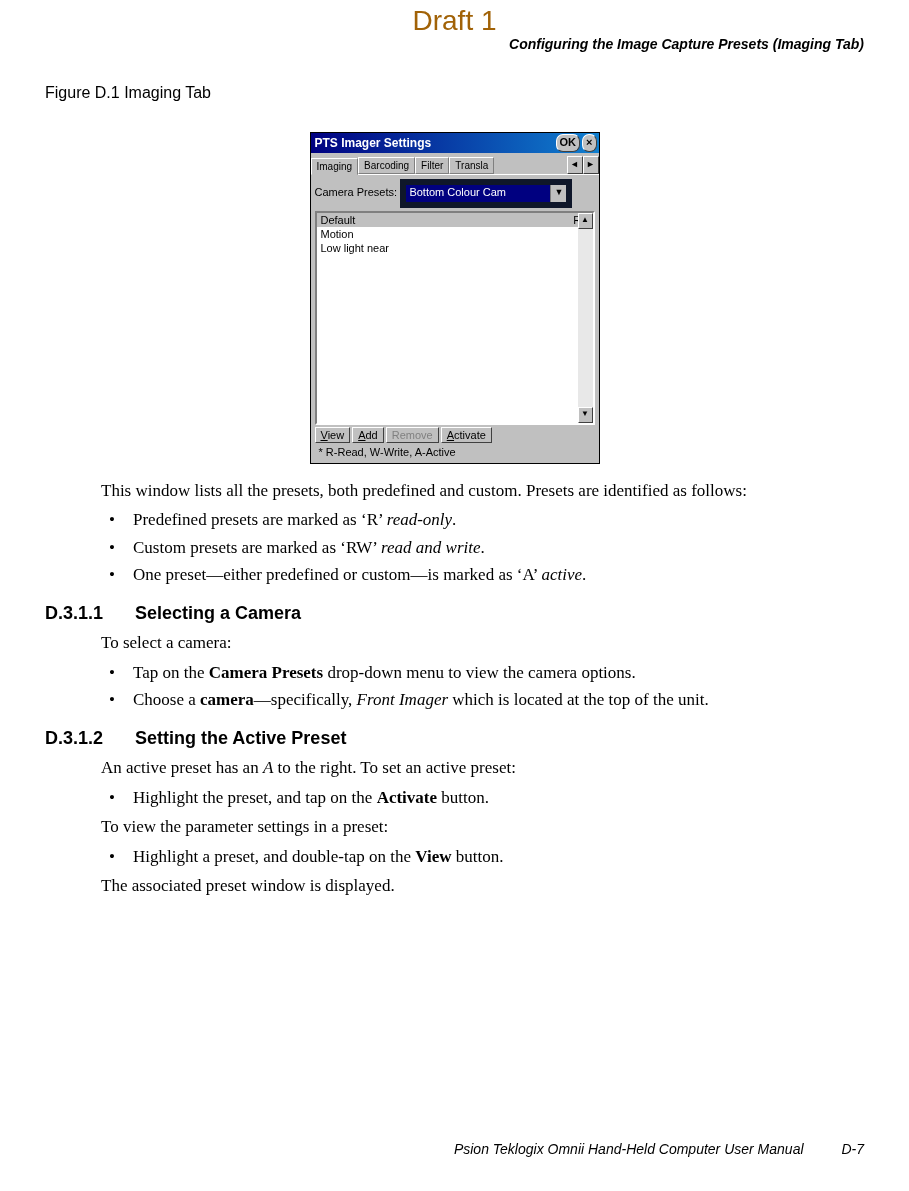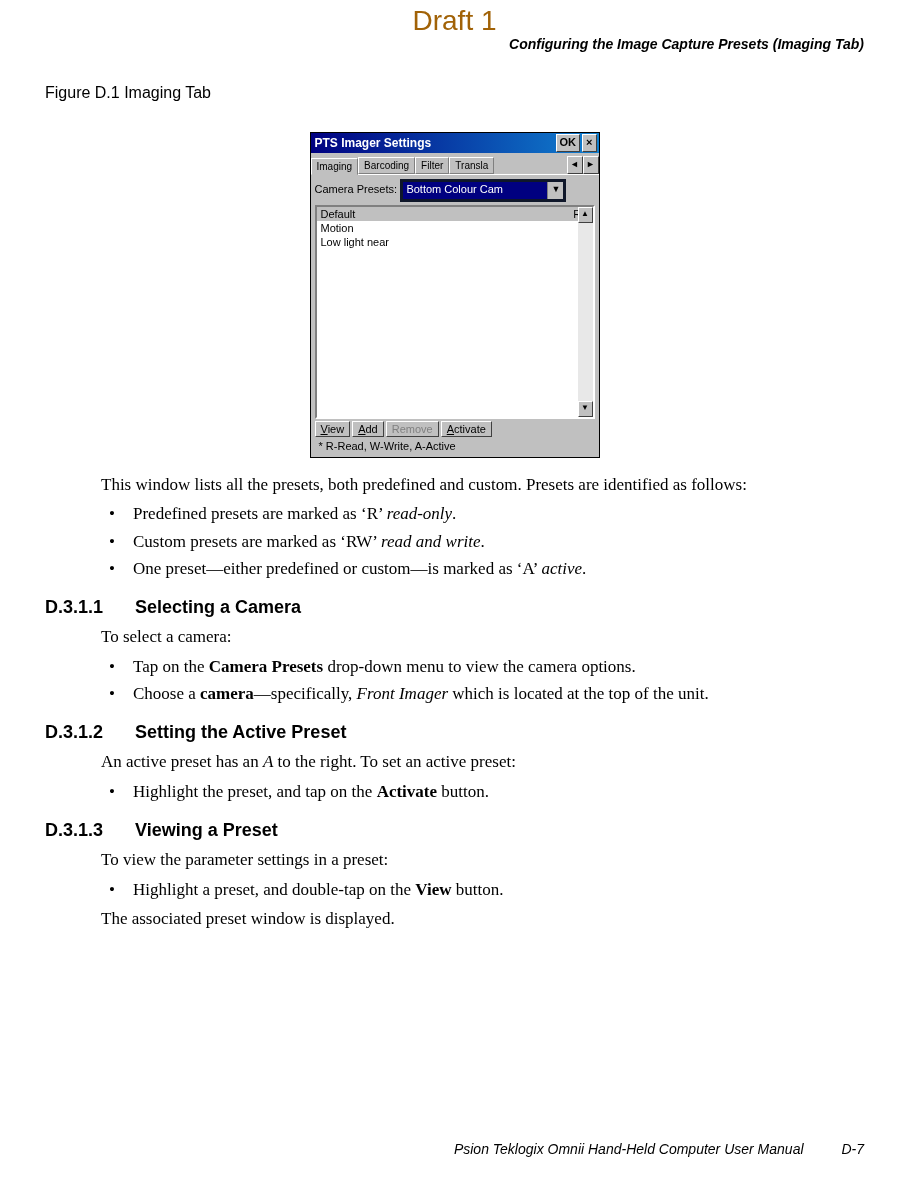--- a/index.html
+++ b/index.html
@@ -76,20 +76,21 @@
     border-left: 1px solid #fff;
     border-right: 1px solid #404040;
     border-bottom: 1px solid #404040;
     height: 16px;
     padding: 0 3px;
     line-height: 14px;
     font-size: 11px;
     margin-left: 2px;
     font-family: Tahoma, sans-serif;
     font-weight: bold;
+    border-radius: 7px;
   }
   .tabs-row {
     display: flex;
     align-items: flex-end;
     padding-top: 3px;
     background: #c0c0c0;
   }
   .tab {
     background: #c0c0c0;
     border-top: 1px solid #fff;
@@ -123,21 +124,21 @@
     border-top: 1px solid #fff;
     padding: 4px 4px 2px 4px;
     background: #c0c0c0;
   }
   .presets-label {
     font-size: 11px;
     display: inline-block;
   }
   .combo {
     display: inline-flex;
-    border: 3px solid #0f172a;
+    border: 6px solid #0f172a;
     background: #fff;
     height: 17px;
     vertical-align: middle;
     width: 160px;
   }
   .combo-sel {
     flex: 1;
     background: #000080;
     color: #fff;
     padding: 0 3px;
@@ -354,24 +355,20 @@
   <div class="sec-num">D.3.1.2</div>
   <div class="sec-title">Setting the Active Preset</div>
 </div>
 <div class="indent">
   <p class="para"><span>An active preset has an </span><em>A</em><span> to the right. To set an active preset:</span></p>
   <ul class="bullets">
     <li><span>Highlight the preset, and tap on the </span><strong>Activate</strong><span> button.</span></li>
   </ul>
 </div>
 
-<div class="sec-row">
-  <div class="sec-num">D.3.1.3</div>
-  <div class="sec-title">Viewing a Preset</div>
-</div>
 <div class="indent">
   <p class="para">To view the parameter settings in a preset:</p>
   <ul class="bullets">
     <li><span>Highlight a preset, and double-tap on the </span><strong>View</strong><span> button.</span></li>
   </ul>
   <p class="para">The associated preset window is displayed.</p>
 </div>
 
 <div class="footer">
   <span>Psion Teklogix Omnii Hand-Held Computer User Manual</span>

